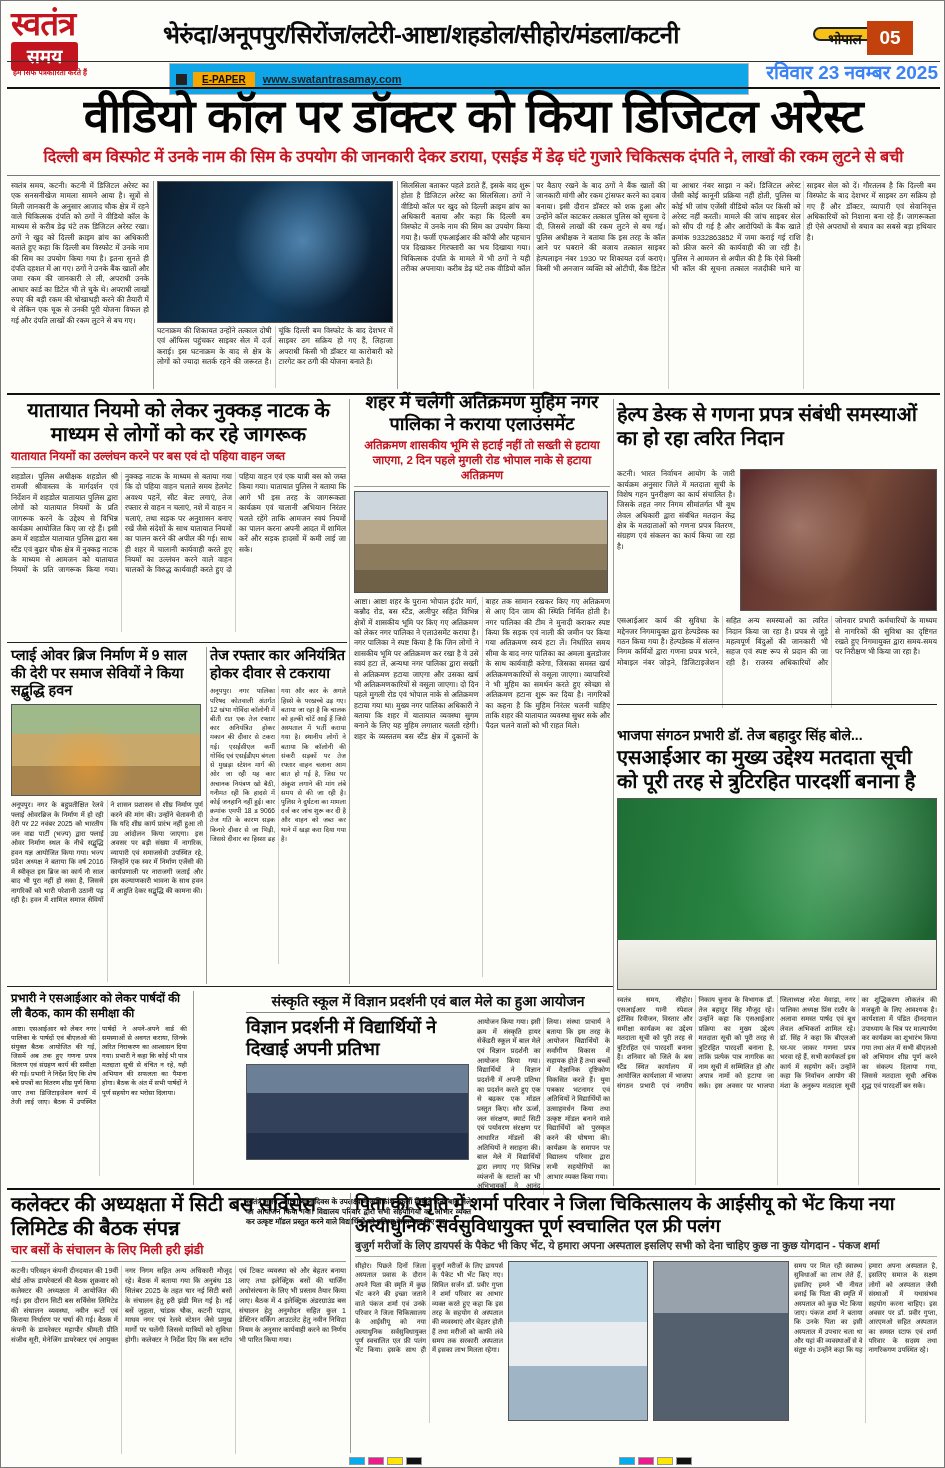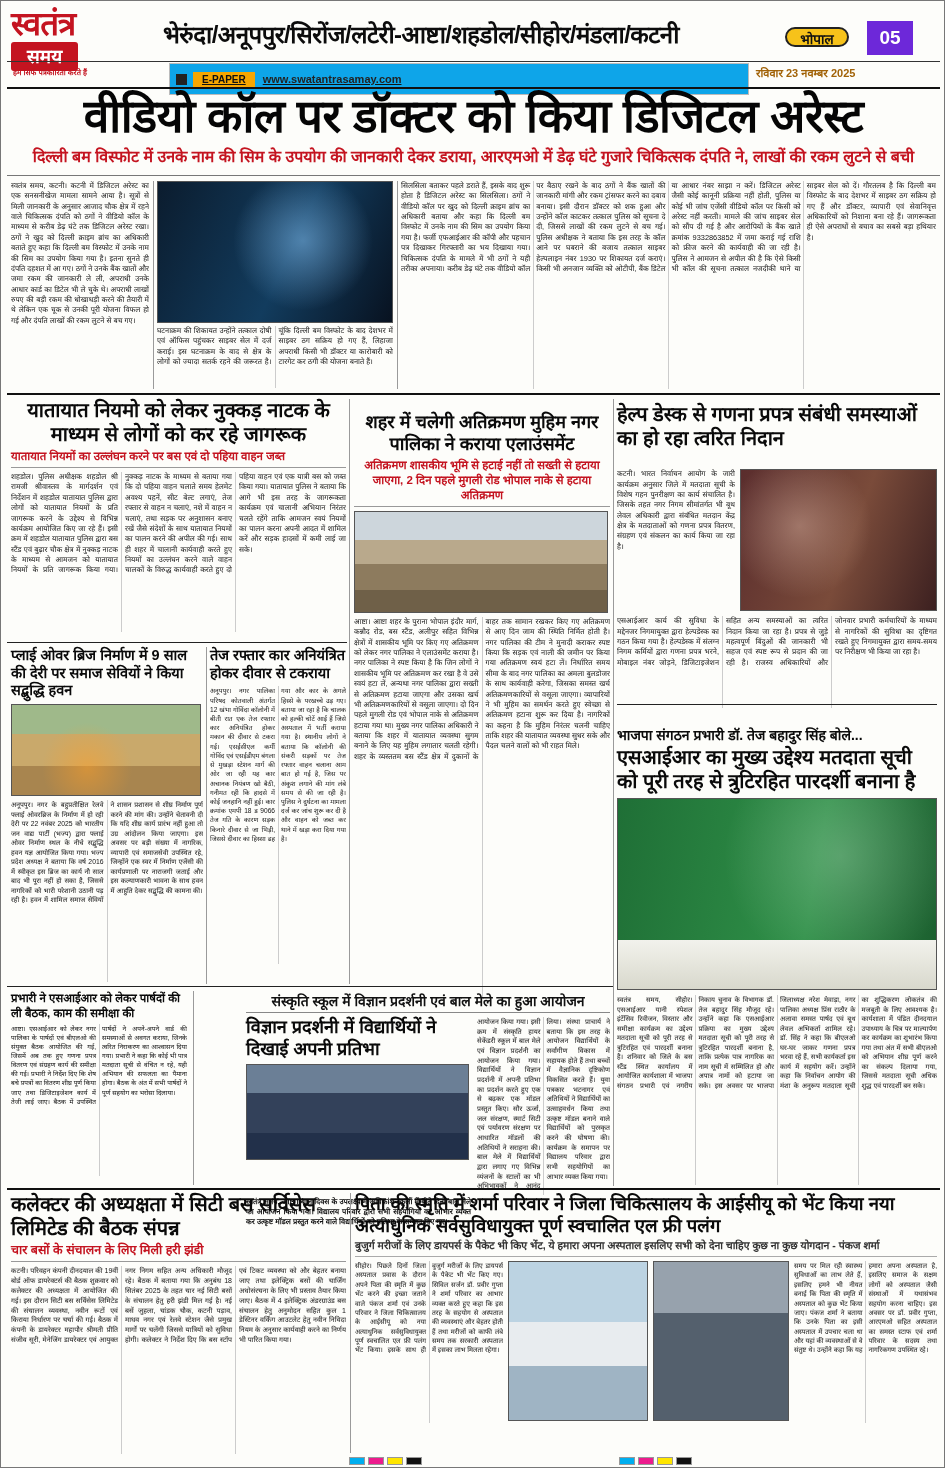--- a/index.html
+++ b/index.html
@@ -13,27 +13,27 @@
   .rule-h { position:absolute; background:#222; height:1px; }
   .rule-v { position:absolute; background:#9a9a9a; width:1px; }
 
   
   .logo-l1 { color:#c41420; font-size:33px; font-weight:900; line-height:1; letter-spacing:-1px; }
   .logo-l2 { display:inline-block; background:#c41420; color:#fff; font-size:19px; font-weight:800;
              padding:1px 16px 2px; margin-top:2px; border-radius:3px; }
   .cities { font-size:24px; font-weight:900; white-space:nowrap; letter-spacing:-0.5px; color:#0c0c0c; }
   .edition-badge { background:#f6c21a; border:2px solid #222; border-radius:14px; text-align:center;
                    font-weight:800; font-size:13.5px; line-height:22px; }
-  .page-num { background:#6d28d9; color:#fff; font-size:19px; font-weight:800; text-align:center; line-height:34px; }
+  .page-num { background:#c2410c; color:#fff; font-size:19px; font-weight:800; text-align:center; line-height:34px; }
   .tagline { font-size:7.5px; font-weight:700; color:#c41420; }
   .epaper-bar { background:#0ea5e9; height:32px; display:flex; align-items:center; border:1px solid #bbb;text-decoration:underline; }
   .epaper-sq { width:11px; height:11px; background:#222; margin:0 6px; }
   .epaper-chip { background:#f7a600; color:#111; font-size:10px; font-weight:800; padding:2px 9px; }
   .url { font-size:11px; font-weight:700; color:#222; padding-left:8px; }
-  .date { font-size:11px; font-weight:800; text-align:left; color:#a16207; }
+  .date { font-size:19px; font-weight:800; text-align:right; color:#3b82f6; }
 
   
   .h-banner { font-size:46px; font-weight:900; text-align:center; line-height:1.02; letter-spacing:-0.5px; color:#050505; }
   .h-sub-banner { font-size:16px; font-weight:800; text-align:center; color:#c41420; line-height:1.25; }
   .h-lg { font-size:20px; font-weight:900; line-height:1.18; color:#0a0a0a; }
   .h-md { font-size:18px; font-weight:900; line-height:1.2; color:#0a0a0a; }
   .h-sm { font-size:14.5px; font-weight:900; line-height:1.22; color:#0a0a0a; }
   .h-xs { font-size:11.5px; font-weight:800; line-height:1.3; color:#0a0a0a; }
   .kicker { font-size:14px; font-weight:800; color:#0a0a0a; }
   .sub-red { color:#c41420; font-weight:700; font-size:11.5px; line-height:1.3; }
@@ -72,40 +72,40 @@
 
 <div id="page">
 
   <div class="abs" style="left:10px; top:6px; width:150px;">
     <div class="logo-l1">स्वतंत्र</div>
     <div class="logo-l2">समय</div>
   </div>
 
   <div class="abs cities" style="left:162px; top:16px; width:628px; overflow:hidden;">भेरुंदा/अनूपपुर/सिरोंज/लटेरी-आष्टा/शहडोल/सीहोर/मंडला/कटनी</div>
 
-  <div class="abs edition-badge" style="left:784px; top:26px; width:64px; height:20px;">भोपाल</div>
+  <div class="abs edition-badge" style="left:812px; top:26px; width:64px; height:14px;">भोपाल</div>
 
   <div class="abs page-num" style="left:866px; top:20px; width:46px; height:34px;">05</div>
 
   <div class="rule-h" style="left:6px; top:60px; width:933px; background:#333;"></div>
 
   <div class="abs tagline" style="left:12px; top:66px; width:150px;">हम सिर्फ पत्रकारिता करते हैं</div>
 
   <div class="abs epaper-bar" style="left:168px; top:62px; width:580px;">
     <span class="epaper-sq"></span>
     <span class="epaper-chip">E-PAPER</span>
     <span class="url">www.swatantrasamay.com</span>
   </div>
 
   <div class="abs date" style="left:755px; top:62px; width:182px; line-height:20px;">रविवार 23 नवम्बर 2025</div>
 
   <div class="rule-h" style="left:6px; top:86px; width:933px; height:2px; background:#111;"></div>
 
   <div class="abs h-banner" style="left:8px; top:92px; width:929px;">वीडियो कॉल पर डॉक्टर को किया डिजिटल अरेस्ट</div>
-  <div class="abs h-sub-banner" style="left:14px; top:146px; width:917px;">दिल्ली बम विस्फोट में उनके नाम की सिम के उपयोग की जानकारी देकर डराया, आरएमओ में डेढ़ घंटे गुजारे चिकित्सक दंपति ने, लाखों की रकम लुटने से बची</div>
+  <div class="abs h-sub-banner" style="left:14px; top:146px; width:917px;">दिल्ली बम विस्फोट में उनके नाम की सिम के उपयोग की जानकारी देकर डराया, एसईड में डेढ़ घंटे गुजारे चिकित्सक दंपति ने, लाखों की रकम लुटने से बची</div>
   <div class="rule-h" style="left:6px; top:174px; width:933px; background:#777;"></div>
 
   <div class="abs body-txt" style="left:10px; top:180px; width:138px; height:208px;">स्वतंत्र समय, कटनी। कटनी में डिजिटल अरेस्ट का एक सनसनीखेज मामला सामने आया है। सूत्रों से मिली जानकारी के अनुसार आजाद चौक क्षेत्र में रहने वाले चिकित्सक दंपति को ठगों ने वीडियो कॉल के माध्यम से करीब डेढ़ घंटे तक डिजिटल अरेस्ट रखा। ठगों ने खुद को दिल्ली क्राइम ब्रांच का अधिकारी बताते हुए कहा कि दिल्ली बम विस्फोट में उनके नाम की सिम का उपयोग किया गया है। इतना सुनते ही दंपति दहशत में आ गए। ठगों ने उनके बैंक खातों और जमा रकम की जानकारी ले ली, अपराधी उनके आधार कार्ड का डिटेल भी ले चुके थे। अपराधी लाखों रुपए की बड़ी रकम की धोखाधड़ी करने की तैयारी में थे लेकिन एक चूक से उनकी पूरी योजना विफल हो गई और दंपति लाखों की रकम लुटने से बच गए।</div>
   <div class="rule-v" style="left:152px; top:180px; height:208px;"></div>
 
   <div class="abs" style="left:156px; top:180px; width:236px;">
     <div class="photo ph-lead" style="width:236px; height:142px;"></div>
     <div class="body-txt c2" style="height:62px; margin-top:3px;">घटनाक्रम की शिकायत उन्होंने तत्काल दोषी एवं ऑफिस पहुंचकर साइबर सेल में दर्ज कराई। इस घटनाक्रम के बाद से क्षेत्र के लोगों को ज्यादा सतर्क रहने की जरूरत है। चूंकि दिल्ली बम विस्फोट के बाद देशभर में साइबर ठग सक्रिय हो गए हैं, लिहाजा अपराधी किसी भी डॉक्टर या कारोबारी को टारगेट कर ठगी की योजना बनाते हैं।</div>
   </div>
   <div class="rule-v" style="left:396px; top:180px; height:208px;"></div>
@@ -115,21 +115,21 @@
   <div class="rule-h" style="left:6px; top:392px; width:933px; height:2px; background:#111;"></div>
 
   <div class="abs" style="left:10px; top:398px; width:335px;">
     <div class="h-lg" style="text-align:center;">यातायात नियमो को लेकर नुक्कड़ नाटक के माध्यम से लोगों को कर रहे जागरूक</div>
     <div class="sub-red bb" style="margin-top:3px;">यातायात नियमों का उल्लंघन करने पर बस एवं दो पहिया वाहन जब्त</div>
     <div class="body-txt c3" style="height:160px; margin-top:4px;">शहडोल। पुलिस अधीक्षक शहडोल श्री रामजी श्रीवास्तव के मार्गदर्शन एवं निर्देशन में शहडोल यातायात पुलिस द्वारा लोगों को यातायात नियमों के प्रति जागरूक करने के उद्देश्य से विभिन्न कार्यक्रम आयोजित किए जा रहे हैं। इसी क्रम में शहडोल यातायात पुलिस द्वारा बस स्टैंड एवं बुढ़ार चौक क्षेत्र में नुक्कड़ नाटक के माध्यम से आमजन को यातायात नियमों के प्रति जागरूक किया गया। नुक्कड़ नाटक के माध्यम से बताया गया कि दो पहिया वाहन चलाते समय हेलमेट अवश्य पहनें, सीट बेल्ट लगाएं, तेज रफ्तार से वाहन न चलाएं, नशे में वाहन न चलाएं, तथा सड़क पर अनुशासन बनाए रखें जैसे संदेशों के साथ यातायात नियमों का पालन करने की अपील की गई। साथ ही शहर में चालानी कार्यवाही करते हुए नियमों का उल्लंघन करने वाले वाहन चालकों के विरुद्ध कार्यवाही करते हुए दो पहिया वाहन एवं एक यात्री बस को जब्त किया गया। यातायात पुलिस ने बताया कि आगे भी इस तरह के जागरूकता कार्यक्रम एवं चालानी अभियान निरंतर चलते रहेंगे ताकि आमजन स्वयं नियमों का पालन करना अपनी आदत में शामिल करें और सड़क हादसों में कमी लाई जा सके।</div>
   </div>
   <div class="rule-h" style="left:6px; top:641px; width:340px;"></div>
   <div class="rule-v" style="left:348px; top:398px; height:585px;"></div>
 
-  <div class="abs" style="left:353px; top:411px; width:256px;">
+  <div class="abs" style="left:353px; top:391px; width:256px;">
     <div class="h-md" style="text-align:center;">शहर में चलेगी अतिक्रमण मुहिम नगर पालिका ने कराया एलाउंसमेंट</div>
     <div class="sub-red" style="text-align:center; margin-top:3px; padding-bottom:3px; border-bottom:1px solid #999;">अतिक्रमण शासकीय भूमि से हटाई नहीं तो सख्ती से हटाया जाएगा, 2 दिन पहले मुगली रोड भोपाल नाके से हटाया अतिक्रमण</div>
     <div class="photo ph-street" style="width:254px; height:102px; margin-top:4px;"></div>
     <div class="body-txt c2" style="height:380px; margin-top:4px;">आष्टा। आष्टा शहर के पुराना भोपाल इंदौर मार्ग, कन्नौद रोड, बस स्टैंड, अलीपुर सहित विभिन्न क्षेत्रों में शासकीय भूमि पर किए गए अतिक्रमण को लेकर नगर पालिका ने एलाउंसमेंट कराया है। नगर पालिका ने स्पष्ट किया है कि जिन लोगों ने शासकीय भूमि पर अतिक्रमण कर रखा है वे उसे स्वयं हटा लें, अन्यथा नगर पालिका द्वारा सख्ती से अतिक्रमण हटाया जाएगा और उसका खर्च भी अतिक्रमणकारियों से वसूला जाएगा। दो दिन पहले मुगली रोड एवं भोपाल नाके से अतिक्रमण हटाया गया था। मुख्य नगर पालिका अधिकारी ने बताया कि शहर में यातायात व्यवस्था सुगम बनाने के लिए यह मुहिम लगातार चलती रहेगी। शहर के व्यस्ततम बस स्टैंड क्षेत्र में दुकानों के बाहर तक सामान रखकर किए गए अतिक्रमण से आए दिन जाम की स्थिति निर्मित होती है। नगर पालिका की टीम ने मुनादी कराकर स्पष्ट किया कि सड़क एवं नाली की जमीन पर किया गया अतिक्रमण स्वयं हटा लें। निर्धारित समय सीमा के बाद नगर पालिका का अमला बुलडोजर के साथ कार्यवाही करेगा, जिसका समस्त खर्च अतिक्रमणकारियों से वसूला जाएगा। व्यापारियों ने भी मुहिम का समर्थन करते हुए स्वेच्छा से अतिक्रमण हटाना शुरू कर दिया है। नागरिकों का कहना है कि मुहिम निरंतर चलनी चाहिए ताकि शहर की यातायात व्यवस्था सुधर सके और पैदल चलने वालों को भी राहत मिले।</div>
   </div>
   <div class="rule-v" style="left:612px; top:398px; height:787px;"></div>
 
   <div class="abs" style="left:616px; top:402px; width:320px;">
     <div class="h-lg">हेल्प डेस्क से गणना प्रपत्र संबंधी समस्याओं का हो रहा त्वरित निदान</div>
     <div style="display:flex; gap:5px; margin-top:19px;">

